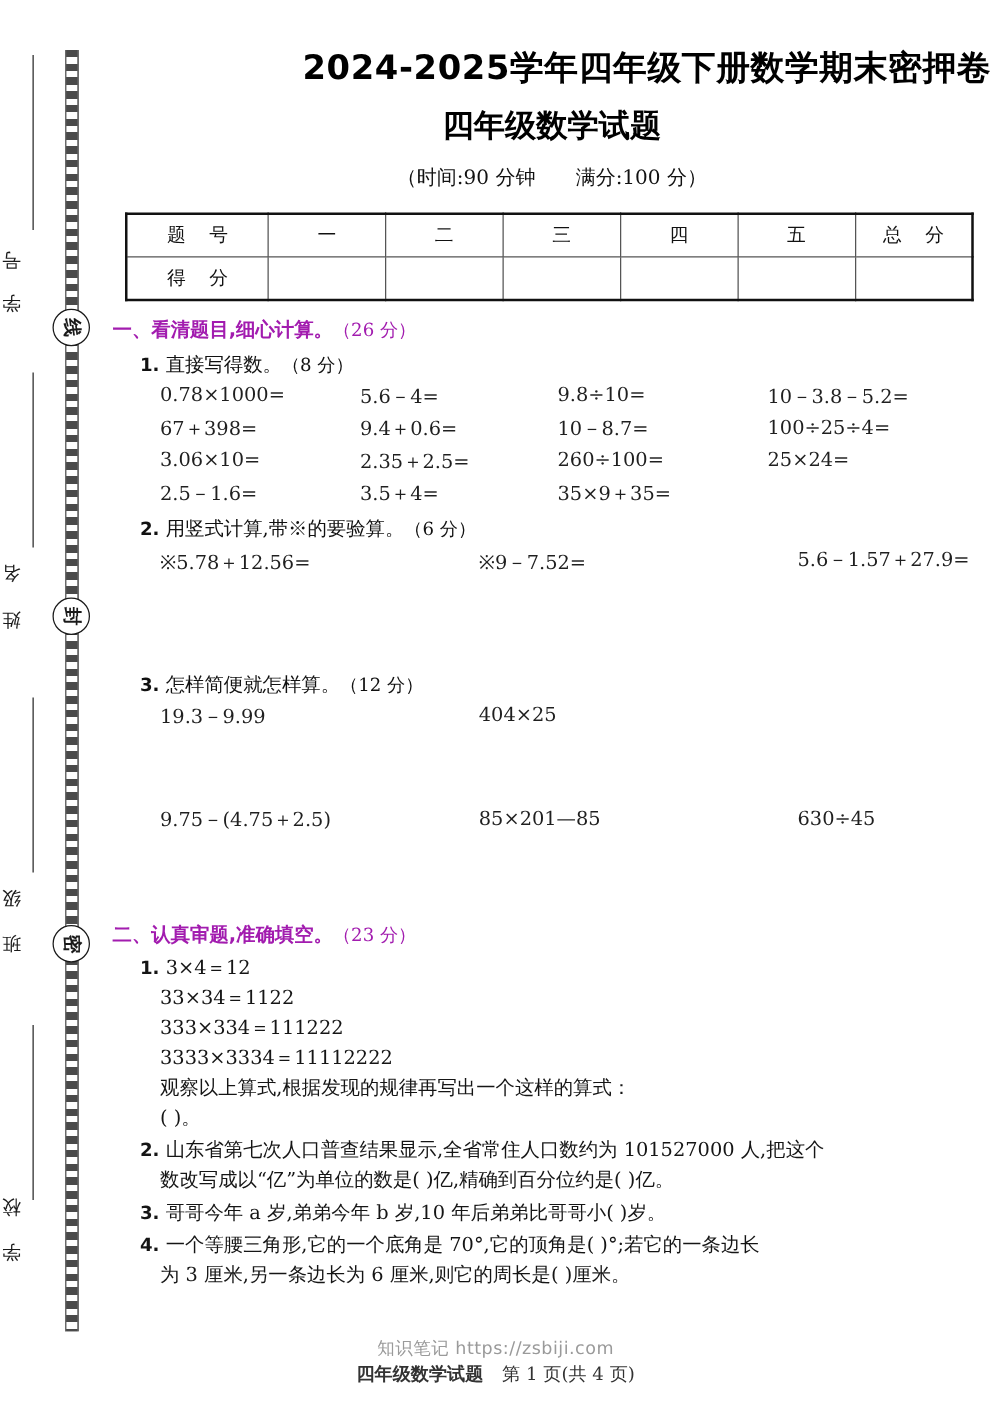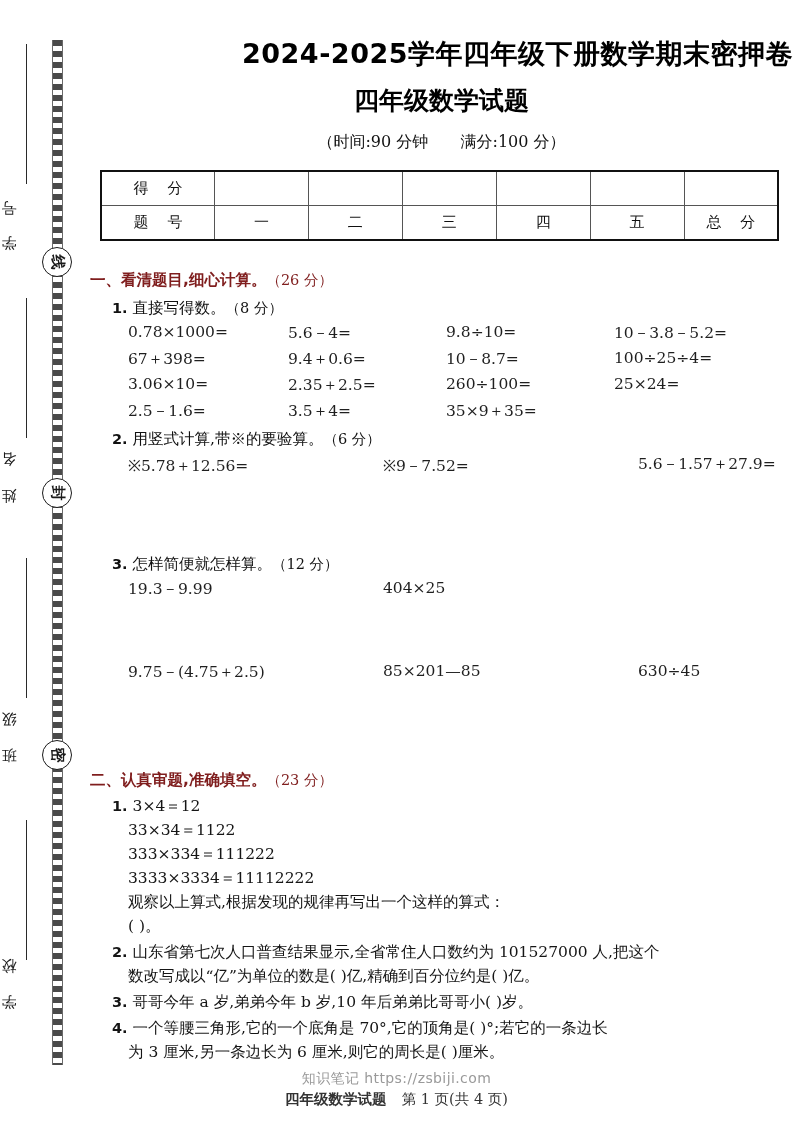--- a/index.html
+++ b/index.html
@@ -145,22 +145,22 @@
     letter-spacing: 7px;
     text-indent: 7px;
   }
   table.score-table td.hdr { width: 110px; }
 
   
   .sec-head {
     font-family: "DejaVu Sans", "Liberation Sans", sans-serif;
     font-weight: 700;
     font-size: 15.5px;
-    color: #7f1d1d;
-    margin-top: 29px;
+    color: #a21caf;
+    margin-top: 13px;
     margin-left: 0px;
   }
   .sec-head .pts {
     font-family: "DejaVu Serif", "Liberation Serif", serif;
     font-weight: 400;
     font-size: 14.5px;
   }
   .q-head {
     font-size: 15.5px;
     margin-top: 7px;
@@ -269,36 +269,36 @@
   <div class="title-meta">
     <span>（时间:90 分钟</span>
     <span class="gap"></span>
     <span>满分:100 分）</span>
   </div>
 
   <div class="score-table-wrap">
     <table class="score-table">
       <tbody>
           <tr>
-        <td class="hdr">得  分</td>
-        <td></td>
-        <td></td>
-        <td></td>
-        <td></td>
-        <td></td>
-        <td></td>
-      </tr>
-      <tr>
         <td class="hdr">题  号</td>
         <td>一</td>
         <td>二</td>
         <td>三</td>
         <td>四</td>
         <td>五</td>
         <td>总  分</td>
+      </tr>
+      <tr>
+        <td class="hdr">得  分</td>
+        <td></td>
+        <td></td>
+        <td></td>
+        <td></td>
+        <td></td>
+        <td></td>
       </tr>
     </tbody>
       </table>
   </div>
 
   <div class="sec-head">
     <span>一、看清题目,细心计算。</span><span class="pts">（26 分）</span>
   </div>
 
   <div class="q-head">

